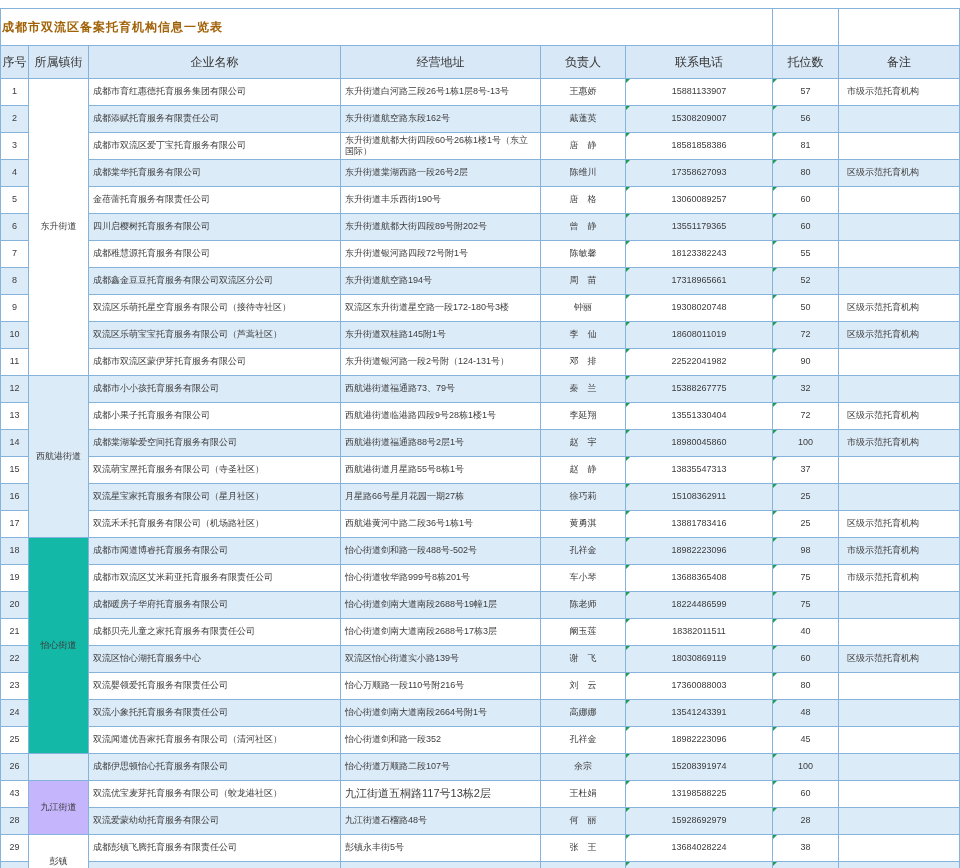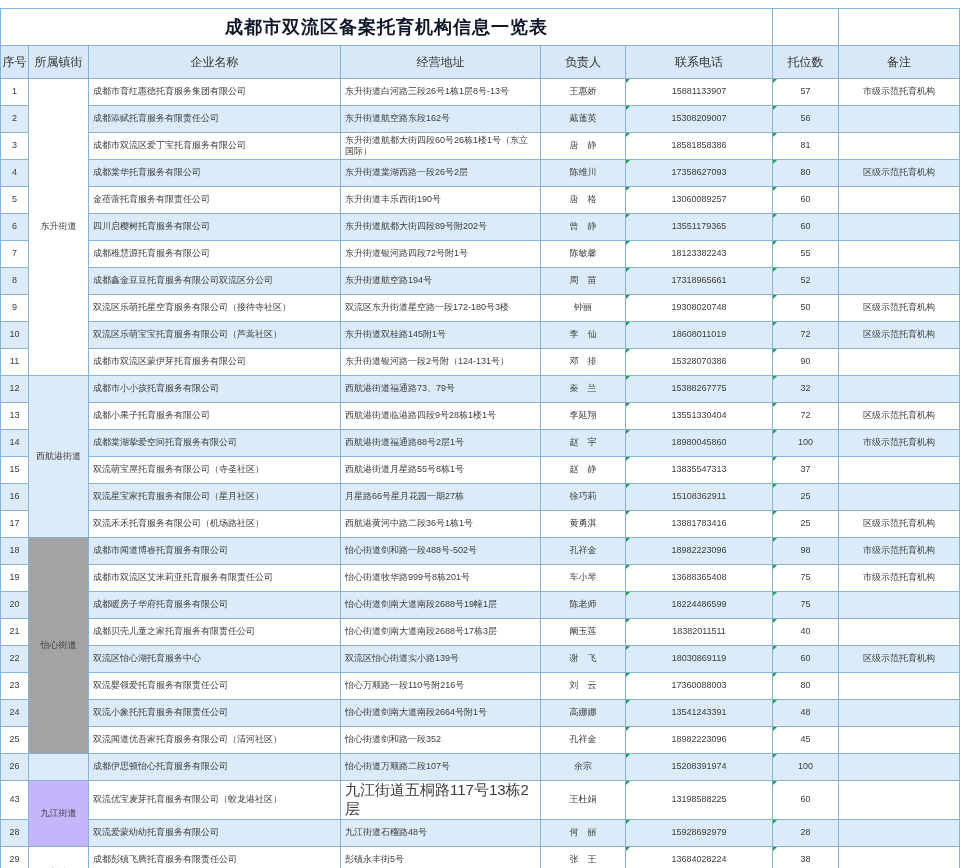--- a/index.html
+++ b/index.html
@@ -1,34 +1,34 @@
 <!DOCTYPE html>
 <html><head>
 <meta charset="utf-8">
 <style>
   html,body { margin:0; padding:0; background:#ffffff; }
   body { font-family:"Liberation Sans","DejaVu Sans",sans-serif; }
   .sheet { width:960px; padding-top:8px; }
   table { border-collapse:collapse; table-layout:fixed; width:959px; }
   td, th { border:1px solid #85b3dc; overflow:hidden; word-break:break-all; line-height:1.25; }
   .title-row td {
-    height:34px; font-weight:bold; font-size:18px; letter-spacing:1px;
-    text-align:center; color:#0f172a; background:#ffffff;
+    height:34px; font-weight:bold; font-size:12px; letter-spacing:1px;
+    color:#a16207; background:#ffffff;
   }
   thead th {
     height:30px; background:#d9e8f6; font-size:12px; font-weight:normal;
     color:#333333; text-align:center;
   }
   tbody td { height:24px; font-size:9px; color:#3c3c3c; background:#ffffff; }
   tbody tr { height:25.5px; }
   tbody tr.even td { background:#dcebf8; }
   td.c { text-align:center; }
   td.l { text-align:left; padding:0 4px; }
-  td.remark { text-align:left; padding:0 0 0 24px; }
-  td.addr-lg { font-size:15px; word-break:break-all;margin-top:8px; }
+  td.remark { text-align:left; padding:0 0 0 8px; }
+  td.addr-lg { font-size:11px; word-break:break-all;margin-top:8px; }
   td.township-cell { text-align:center; font-size:9px; color:#3c3c3c; }
   
   td.flag { position:relative; }
   td.flag::before {
     content:""; position:absolute; top:0; left:0; width:0; height:0;
     border-top:4px solid #1f9e4f; border-right:4px solid transparent;
   }
   col.c1{width:28px} col.c2{width:60px} col.c3{width:252px} col.c4{width:200px}
   col.c5{width:85px} col.c6{width:147px} col.c7{width:66px} col.c8{width:121px}
 </style>
@@ -164,21 +164,21 @@
     <td class="c flag">18608011019</td>
     <td class="c flag">72</td>
     <td class="remark">区级示范托育机构</td>
   </tr>
         <tr class="odd">
     <td class="c">11</td>
 
     <td class="l">成都市双流区蒙伊芽托育服务有限公司</td>
     <td class="l">东升街道银河路一段2号附（124-131号）</td>
     <td class="c">邓　排</td>
-    <td class="c flag">15328070386</td>
+    <td class="c flag">22522041982</td>
     <td class="c flag">90</td>
     <td class="remark"></td>
   </tr>
         <tr class="even">
     <td class="c">12</td>
     <td class="township-cell" rowspan="6" style="background: rgb(220, 235, 248);">西航港街道</td>
     <td class="l">成都市小小孩托育服务有限公司</td>
     <td class="l">西航港街道福通路73、79号</td>
     <td class="c">秦　兰</td>
     <td class="c flag">15388267775</td>
@@ -230,21 +230,21 @@
 
     <td class="l">双流禾禾托育服务有限公司（机场路社区）</td>
     <td class="l">西航港黄河中路二段36号1栋1号</td>
     <td class="c">黄勇淇</td>
     <td class="c flag">13881783416</td>
     <td class="c flag">25</td>
     <td class="remark">区级示范托育机构</td>
   </tr>
         <tr class="even">
     <td class="c">18</td>
-    <td class="township-cell" rowspan="8" style="background: #a3a3a3;">怡心街道</td>
+    <td class="township-cell" rowspan="8" style="background: #14b8a6;">怡心街道</td>
     <td class="l">成都市闻道博睿托育服务有限公司</td>
     <td class="l">怡心街道剑和路一段488号-502号</td>
     <td class="c">孔祥金</td>
     <td class="c flag">18982223096</td>
     <td class="c flag">98</td>
     <td class="remark">市级示范托育机构</td>
   </tr>
         <tr class="odd">
     <td class="c">19</td>
 

